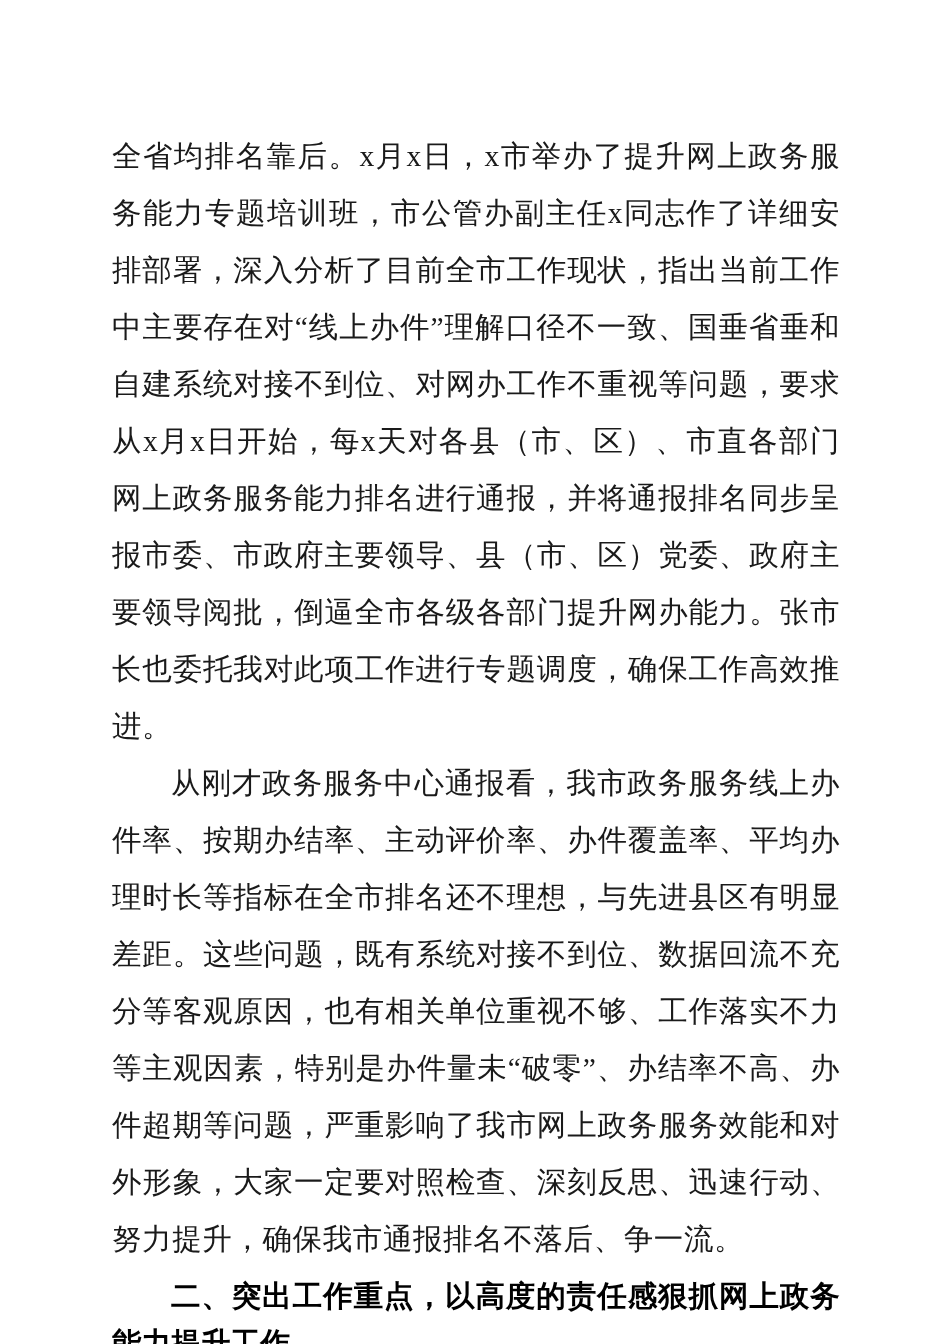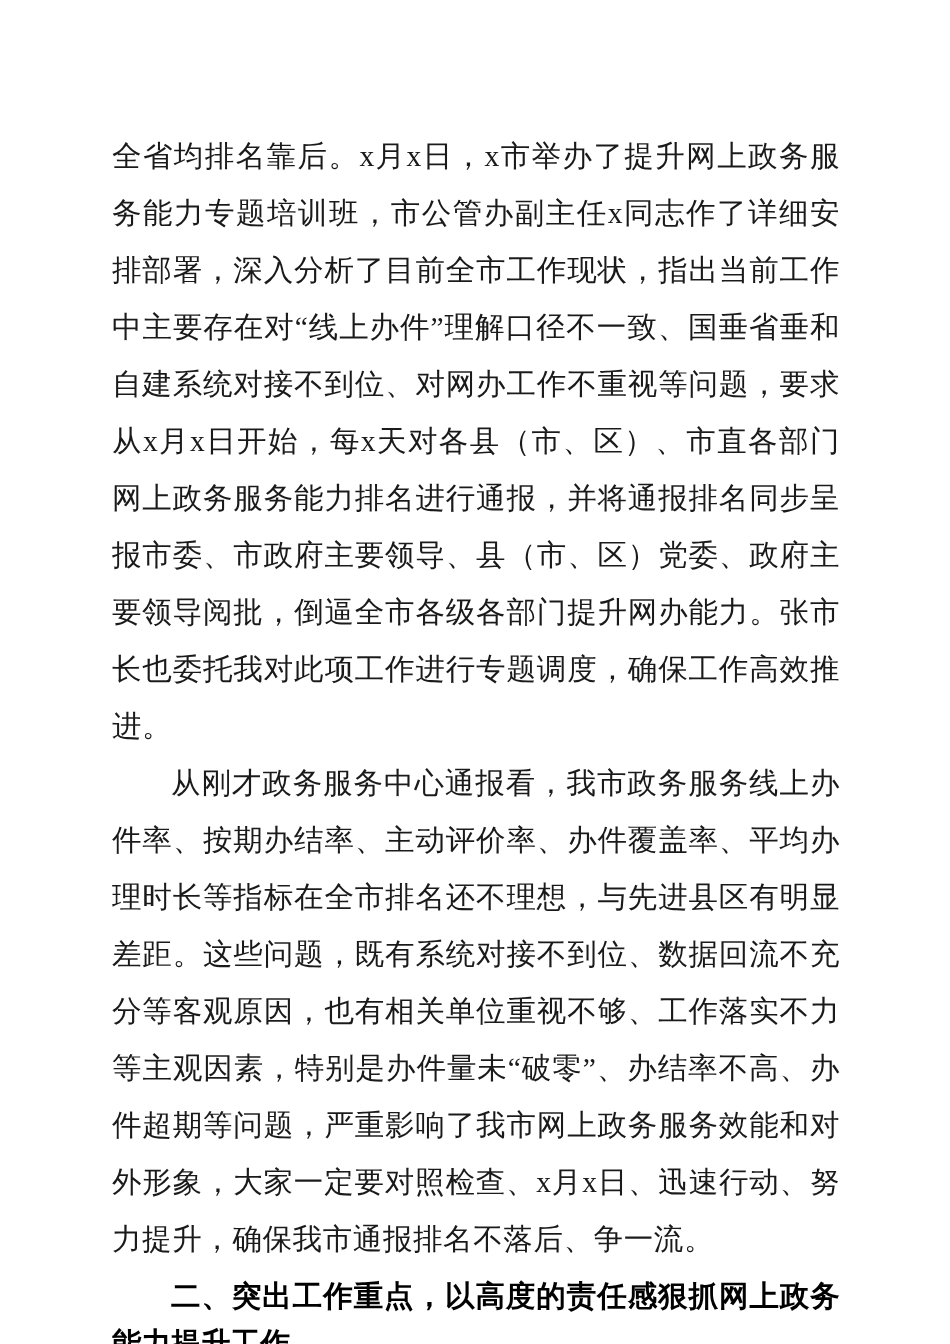--- a/index.html
+++ b/index.html
@@ -73,18 +73,18 @@
   }
 </style>
 </head>
 <body>
 
 <div class="page">
   <div class="content">
 
     <p class="para">全省均排名靠后。x月x日，x市举办了提升网上政务服务能力专题培训班，市公管办副主任x同志作了详细安排部署，深入分析了目前全市工作现状，指出当前工作中主要存在对“线上办件”理解口径不一致、国垂省垂和自建系统对接不到位、对网办工作不重视等问题，要求从x月x日开始，每x天对各县（市、区）、市直各部门网上政务服务能力排名进行通报，并将通报排名同步呈报市委、市政府主要领导、县（市、区）党委、政府主要领导阅批，倒逼全市各级各部门提升网办能力。张市长也委托我对此项工作进行专题调度，确保工作高效推进。</p>
 
-    <p class="para indent">从刚才政务服务中心通报看，我市政务服务线上办件率、按期办结率、主动评价率、办件覆盖率、平均办理时长等指标在全市排名还不理想，与先进县区有明显差距。这些问题，既有系统对接不到位、数据回流不充分等客观原因，也有相关单位重视不够、工作落实不力等主观因素，特别是办件量未“破零”、办结率不高、办件超期等问题，严重影响了我市网上政务服务效能和对外形象，大家一定要对照检查、x月x日、迅速行动、努力提升，确保我市通报排名不落后、争一流。</p>
+    <p class="para indent">从刚才政务服务中心通报看，我市政务服务线上办件率、按期办结率、主动评价率、办件覆盖率、平均办理时长等指标在全市排名还不理想，与先进县区有明显差距。这些问题，既有系统对接不到位、数据回流不充分等客观原因，也有相关单位重视不够、工作落实不力等主观因素，特别是办件量未“破零”、办结率不高、办件超期等问题，严重影响了我市网上政务服务效能和对外形象，大家一定要对照检查、深刻反思、迅速行动、努力提升，确保我市通报排名不落后、争一流。</p>
 
     <h2 class="heading">二、突出工作重点，以高度的责任感狠抓网上政务能力提升工作</h2>
 
   </div>
 </div>
 
 </body></html>

